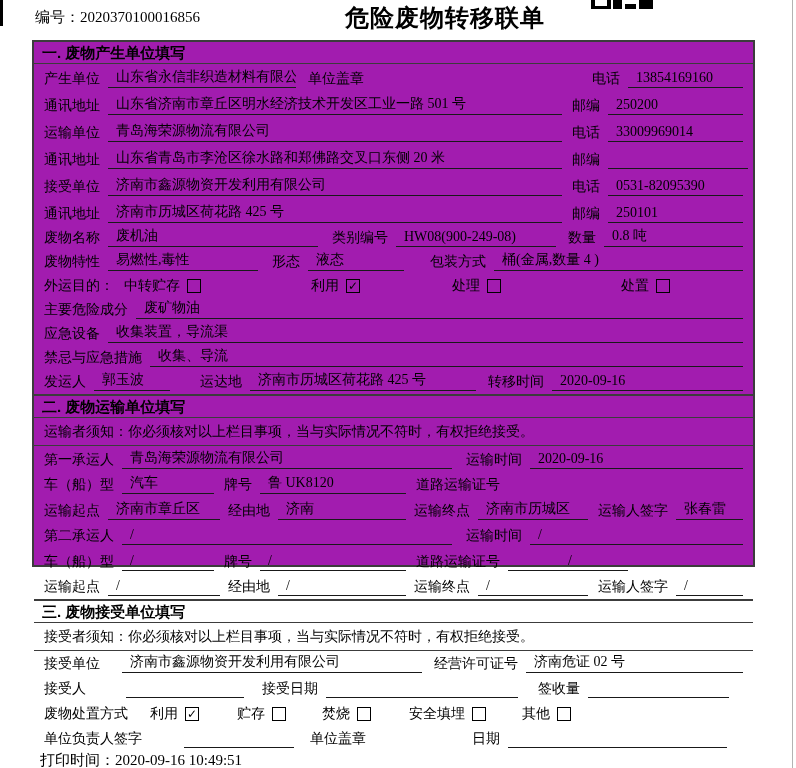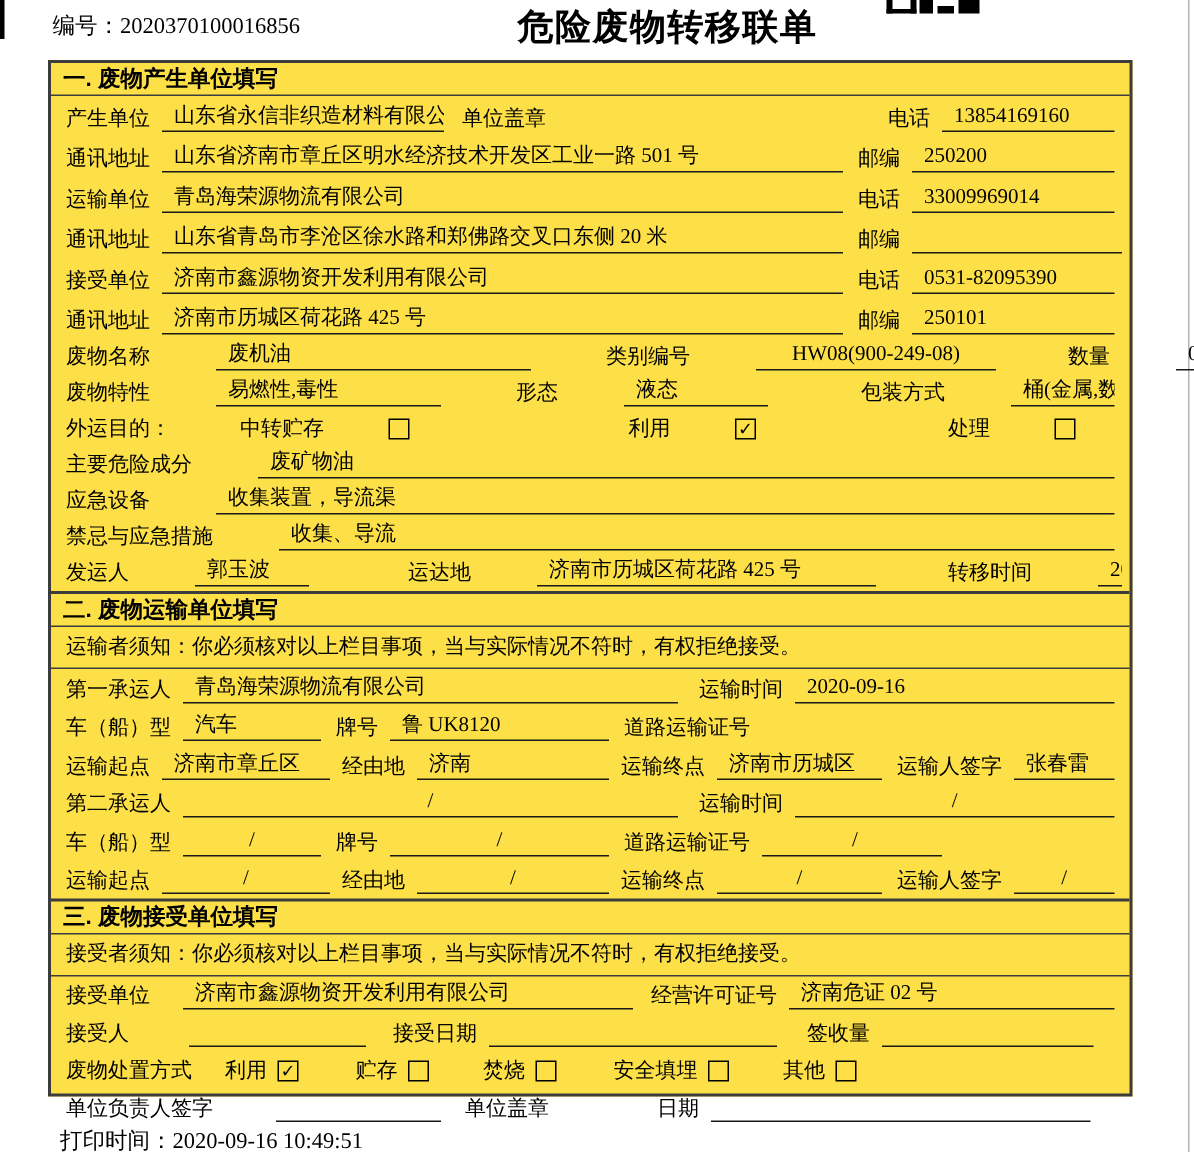--- a/index.html
+++ b/index.html
@@ -10,46 +10,46 @@
   }
   .abs{position:absolute;}
   #serial{left:35px;top:8px;font-size:15px;white-space:nowrap;}
   #title{left:320px;top:2px;width:250px;text-align:center;font-size:24px;font-weight:bold;letter-spacing:1px;white-space:nowrap;}
   #edge-tick{left:0;top:0;width:3px;height:26px;background:#000;}
   #right-edge{left:792px;top:0;width:1px;height:768px;background:#b3b3b3;}
   #qr{left:585px;top:0;width:68px;height:9px;}
   #qr .q{position:absolute;background:#000;}
   #qr .hollow{background:transparent;border-left:4px solid #000;border-right:4px solid #000;border-bottom:3px solid #000;}
   #form{
-    left:32px;top:40px;width:723px;height:691px;
-    border:2px solid #3c3c3c;box-sizing:border-box;background:#fde047;
+    left:32px;top:40px;width:723px;height:527px;
+    border:2px solid #3c3c3c;box-sizing:border-box;background:#a21caf;
   }
   .sec{box-sizing:border-box;}
   .sec + .sec{border-top:2px solid #3c3c3c;}
   .sec-hd{
     font-weight:bold;font-size:15px;height:22px;line-height:21px;
     padding:0 8px;border-bottom:1.5px solid #3c3c3c;box-sizing:border-box;
     font-family:"Liberation Sans","DejaVu Sans",sans-serif;
   }
   .note{
     height:28px;box-sizing:border-box;border-bottom:1.5px solid #3c3c3c;
     padding:0 10px;line-height:27px;font-size:14px;white-space:nowrap;
   }
   .row{display:flex;align-items:flex-end;padding:0 10px 3px 10px;box-sizing:border-box;}
   .s1a .row{height:27px;}
-  .s1b .row{height:24px;gap:36px;}
+  .s1b .row{height:24px;}
   .s2 .row{height:25.5px;}
   .s3 .row{height:25px;}
   .lbl{white-space:nowrap;flex:0 0 auto;}
   .fld{
     border-bottom:1.2px solid #191919;white-space:nowrap;overflow:hidden;
     padding:0 8px 1px 8px;margin-left:8px;box-sizing:border-box;flex:0 0 auto;
   }
   .grow{flex:1 1 auto;}
-  .ctr{text-align:center;}
+  .ctr{text-align:left;}
   .cb{
     width:12px;height:12px;border:1.4px solid #000;box-sizing:content-box;
     display:inline-block;margin:0 0 2px 7px;flex:0 0 auto;
     font-size:12px;line-height:12px;text-align:center;font-weight:bold;
     font-family:"DejaVu Sans",sans-serif;
   }
   #footer{left:40px;top:751px;font-size:15px;white-space:nowrap;}
 </style>
 </head>
 <body>
@@ -242,19 +242,19 @@
       <span class="cb"></span>
       <span class="lbl" style="margin-left:38px;">安全填埋</span>
       <span class="cb"></span>
       <span class="lbl" style="margin-left:36px;">其他</span>
       <span class="cb"></span>
     </div>
     <div class="row">
       <span class="lbl">单位负责人签字</span>
       <span class="fld" style="width:110px;margin-left:42px;"></span>
       <span class="lbl" style="margin-left:16px;">单位盖章</span>
-      <span class="lbl" style="margin-left:72px;">日期</span>
+      <span class="lbl" style="margin-left:106px;">日期</span>
       <span class="fld grow" style="margin-right:16px;"></span>
     </div>
   </div>
 </div>
 
 <div class="abs" id="footer"><span>打印时间：</span><span>2020-09-16 10:49:51</span></div>
 
 </body></html>

